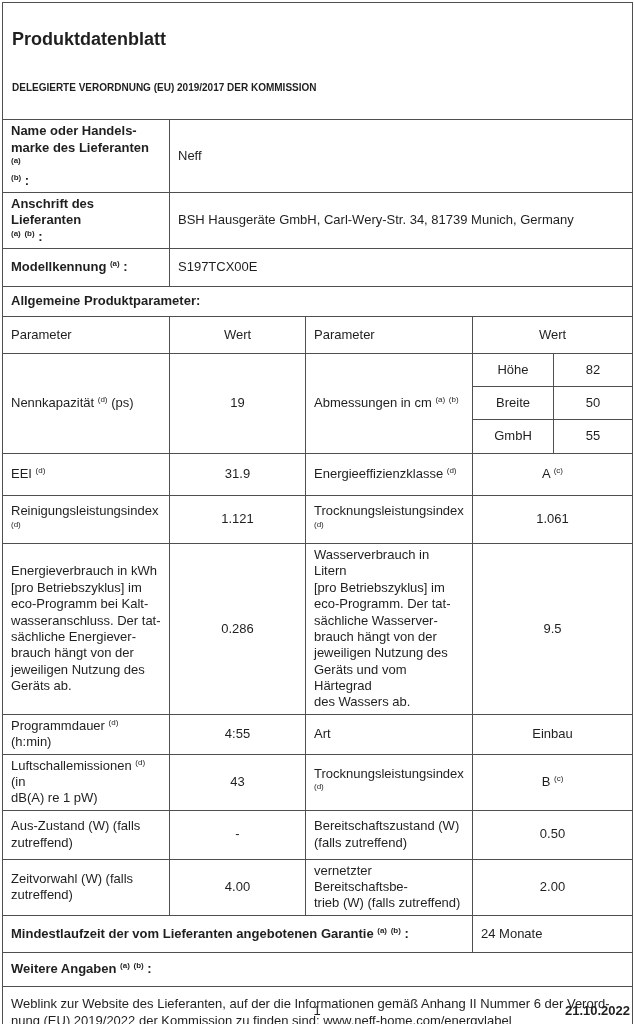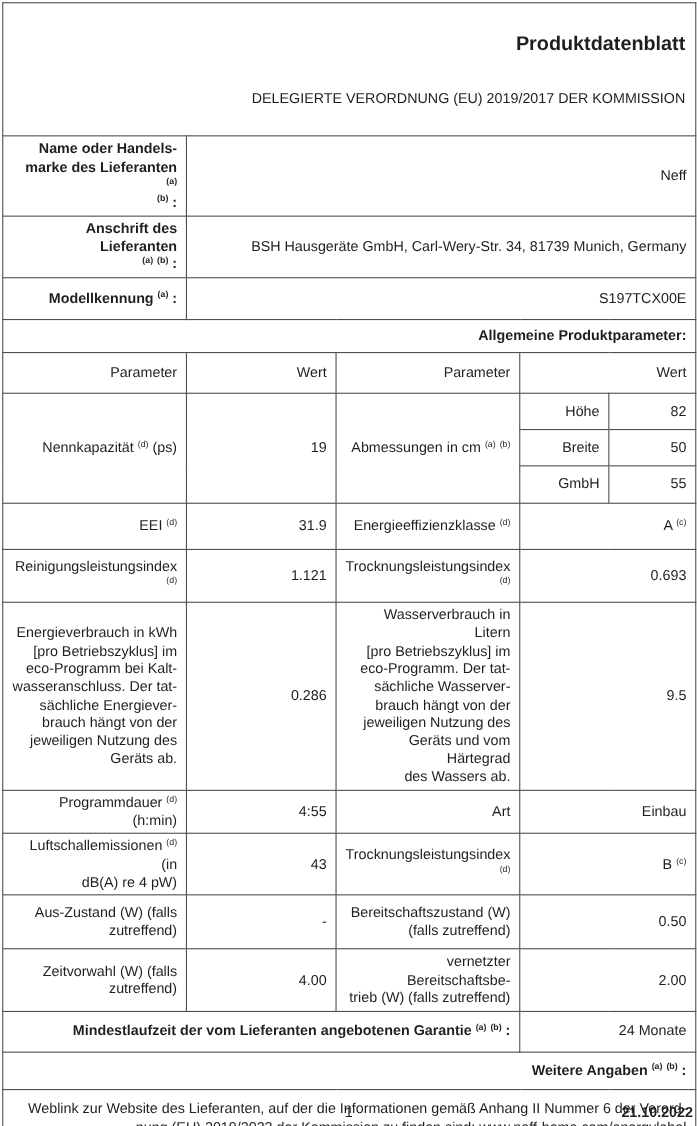--- a/index.html
+++ b/index.html
@@ -19,28 +19,27 @@
     table-layout:fixed;
   }
   td{
     border:1px solid #4f4f4f;
     padding:3px 8px;
     vertical-align:middle;
     font-size:13px;
     line-height:1.26;
     white-space:pre-line;
     overflow:hidden;
-    text-align:right;
-  }
-  td.c{text-align:right;}
+  }
+  td.c{text-align:center;}
   td.b,.b{font-weight:bold;}
   sup{font-size:8px;line-height:0;vertical-align:5px;letter-spacing:0;}
   .title-cell{padding:9px 9px 8px 9px;vertical-align:top;}
   .doc-title{font-size:18px;font-weight:bold;margin:0;}
-  .doc-subtitle{font-size:13px;margin-top:15px;font-weight:normal;}
+  .doc-subtitle{font-size:10px;margin-top:15px;font-weight:bold;}
   .footer{
     position:absolute;left:0;top:1003px;width:634px;height:18px;
     font-size:13px;
   }
   .footer .page-num{position:absolute;left:0;width:100%;text-align:center;}
   .footer .date{position:absolute;right:4px;top:0;font-weight:bold;}
 </style>
 </head>
 <body>
 
@@ -114,21 +113,21 @@
       <td><span>Energieeffizienzklasse </span><sup>(d)</sup></td>
       <td colspan="2" class="c"><span>A </span><sup>(c)</sup></td>
     </tr>
 
     <tr style="height:48px">
       <td><span>Reinigungsleistungsindex
 </span><sup>(d)</sup></td>
       <td class="c">1.121</td>
       <td><span>Trocknungsleistungsindex
 </span><sup>(d)</sup></td>
-      <td colspan="2" class="c">0.693</td>
+      <td colspan="2" class="c">1.061</td>
     </tr>
 
     <tr style="height:135px">
       <td>Energieverbrauch in kWh
 [pro Betriebszyklus] im
 eco-Programm bei Kalt-
 wasseranschluss. Der tat-
 sächliche Energiever-
 brauch hängt von der
 jeweiligen Nutzung des
@@ -147,21 +146,21 @@
 
     <tr style="height:33px">
       <td><span>Programmdauer </span><sup>(d)</sup><span> (h:min)</span></td>
       <td class="c">4:55</td>
       <td>Art</td>
       <td colspan="2" class="c">Einbau</td>
     </tr>
 
     <tr style="height:50px">
       <td><span>Luftschallemissionen </span><sup>(d)</sup><span> (in
-dB(A) re 4 pW)</span></td>
+dB(A) re 1 pW)</span></td>
       <td class="c">43</td>
       <td><span>Trocknungsleistungsindex
 </span><sup>(d)</sup></td>
       <td colspan="2" class="c"><span>B </span><sup>(c)</sup></td>
     </tr>
 
     <tr style="height:49px">
       <td>Aus-Zustand (W) (falls
 zutreffend)</td>
       <td class="c">-</td>

